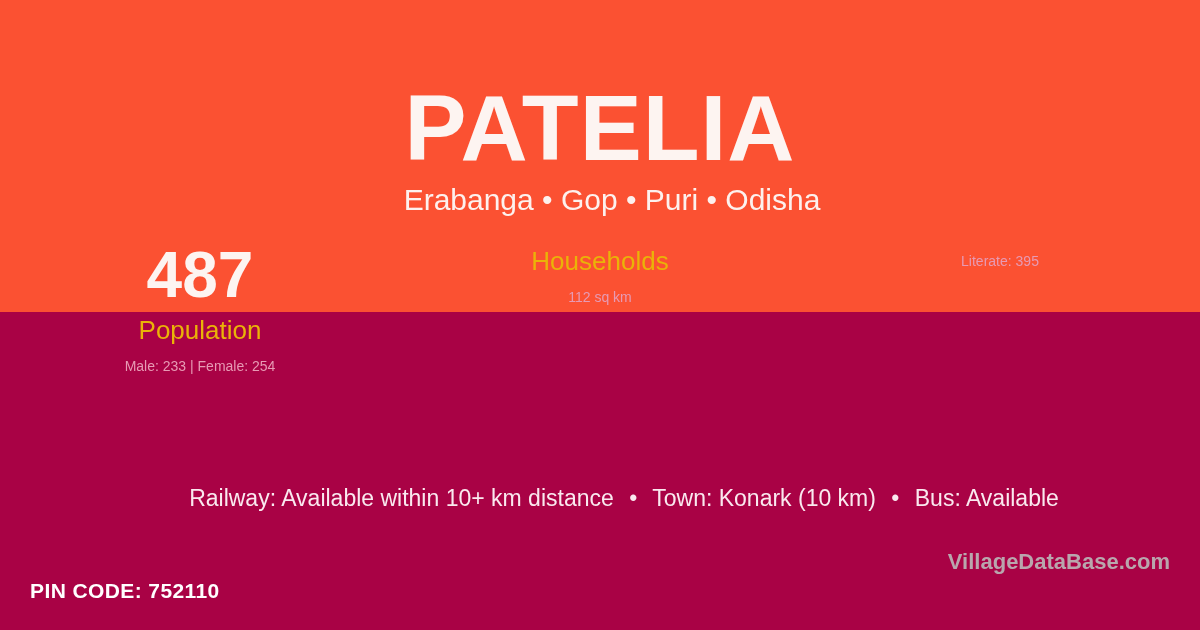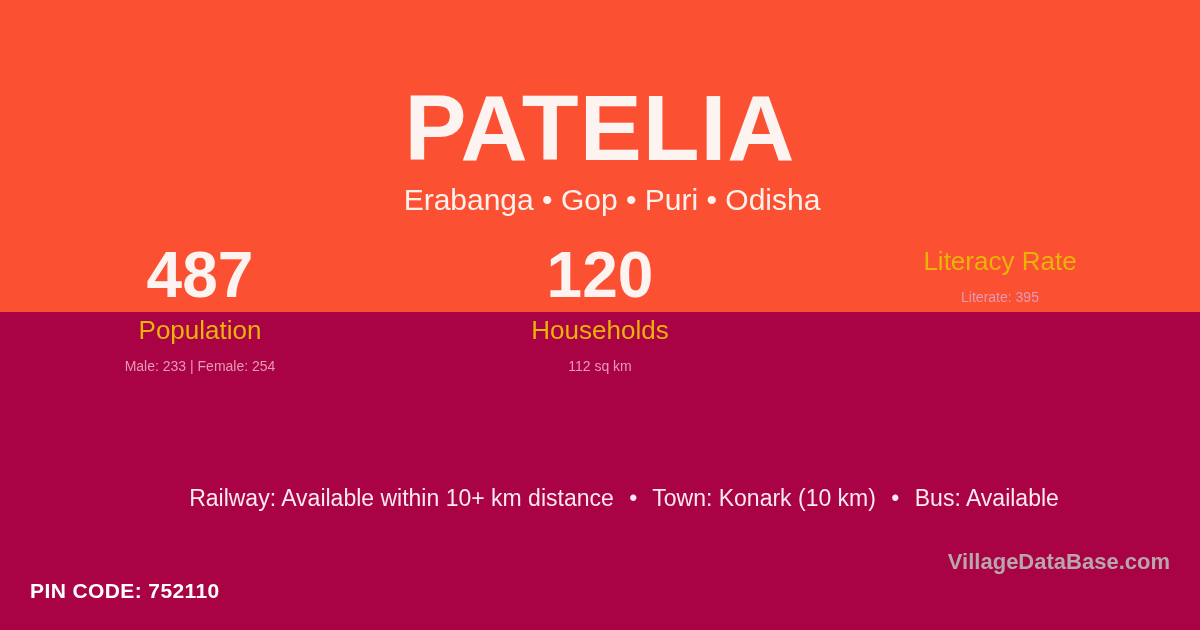--- a/index.html
+++ b/index.html
@@ -151,27 +151,25 @@
 
   <div class="stats-row">
 
     <div class="stat-cell">
       <div class="stat-value">487</div>
       <div class="stat-label">Population</div>
       <div class="stat-sub">Male: 233 | Female: 254</div>
     </div>
 
     <div class="stat-cell">
-      <div class="stat-value">120</div>
       <div class="stat-label">Households</div>
       <div class="stat-sub">112 sq km</div>
     </div>
 
     <div class="stat-cell">
-      <div class="stat-label">Literacy Rate</div>
       <div class="stat-sub">Literate: 395</div>
     </div>
 
   </div>
 
   <div class="infra-line">
     <span>Railway: Available within 10+ km distance</span>
     <span class="infra-sep">•</span>
     <span>Town: Konark (10 km)</span>
     <span class="infra-sep">•</span>

